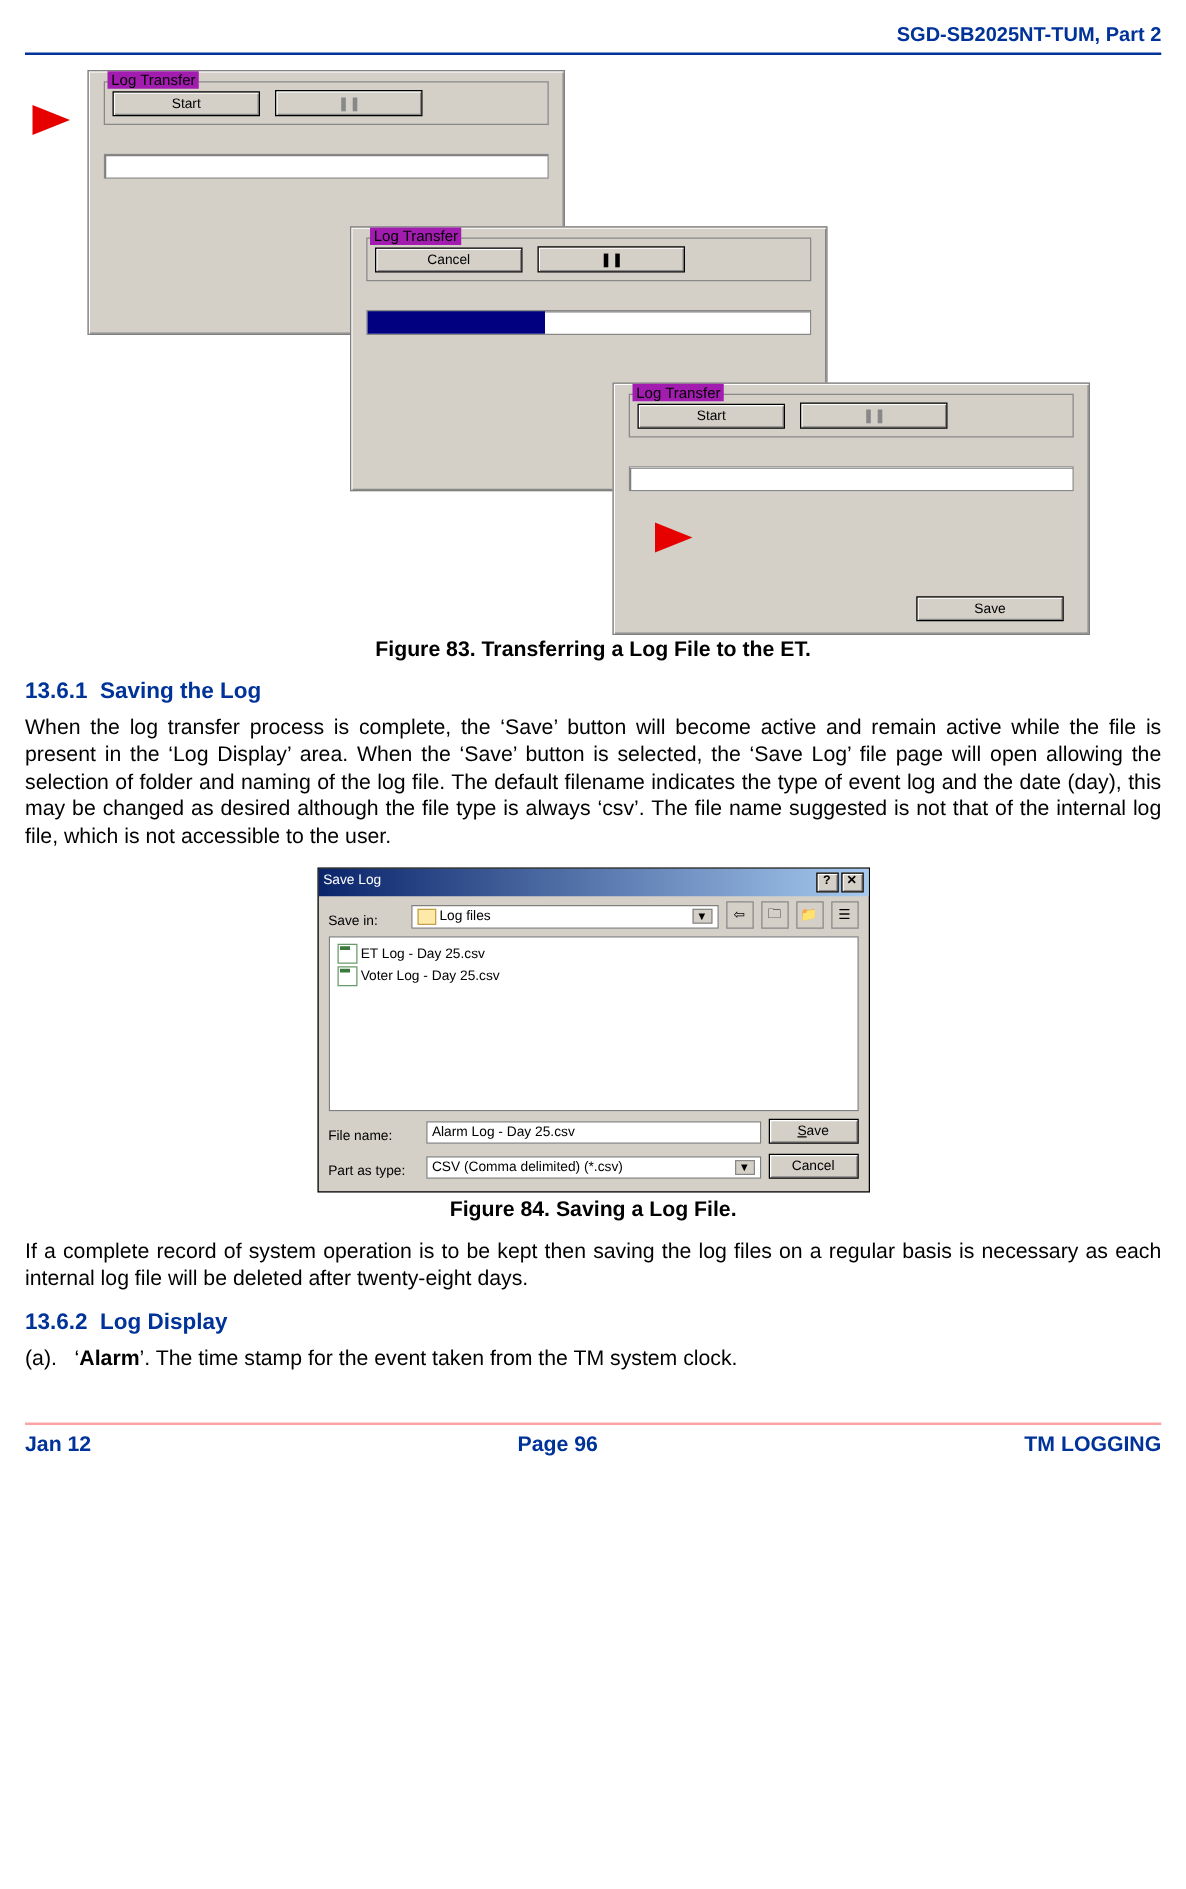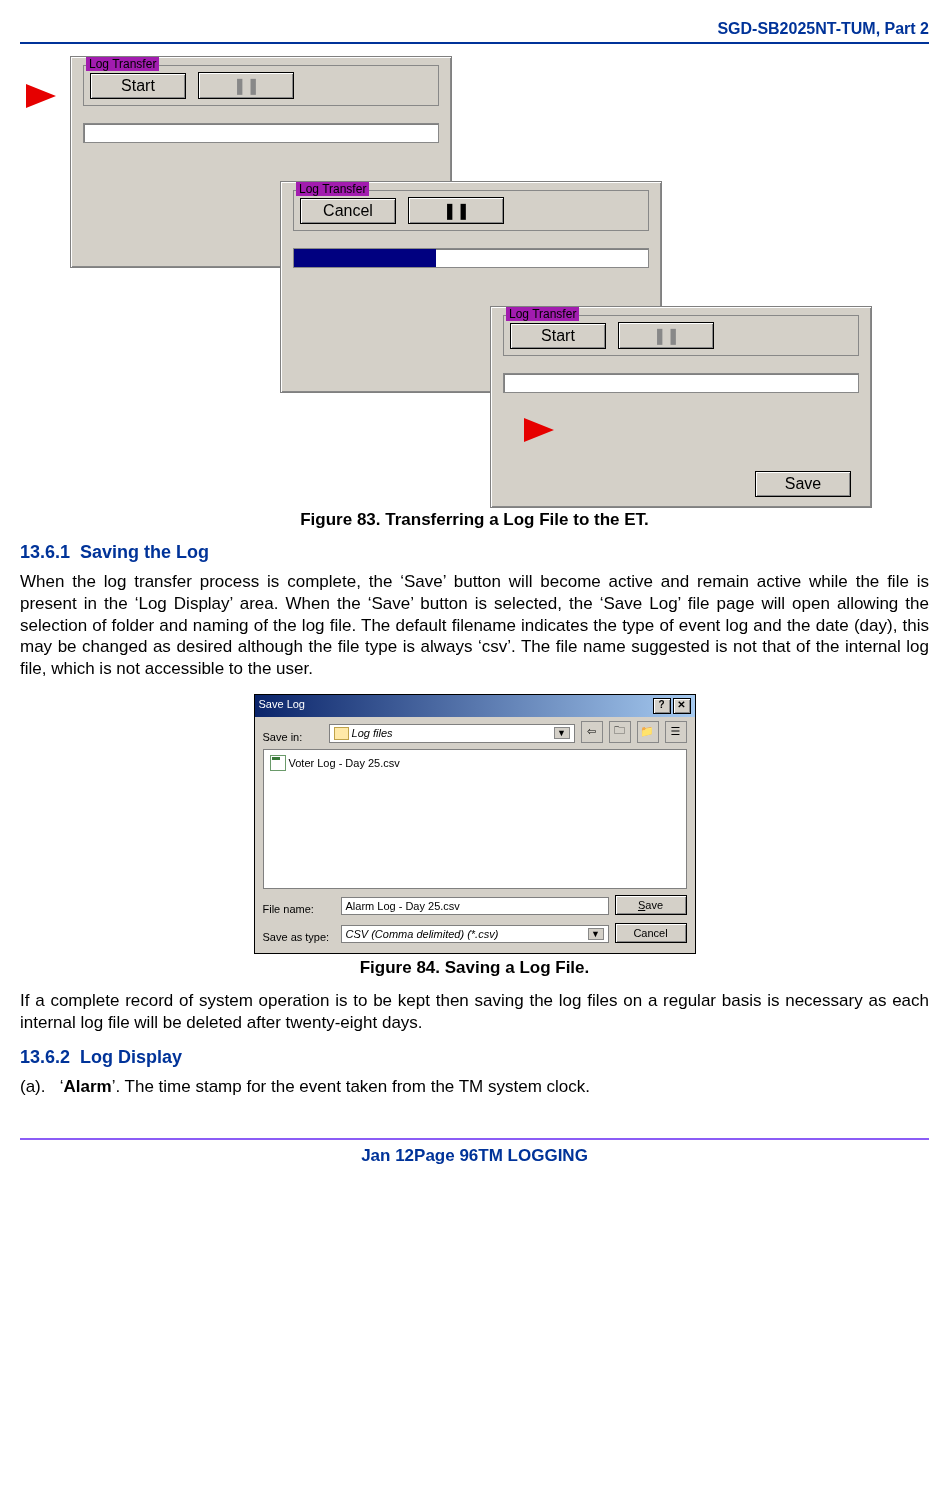--- a/index.html
+++ b/index.html
@@ -5,44 +5,44 @@
 body { margin:0; font-family:Arial,Helvetica,sans-serif; background:#fff; color:#000; }
 .page { width:909px; margin:0 auto; padding:20px; position:relative; }
 .hdr { text-align:right; color:#003399; font-weight:bold; font-size:16px; border-bottom:2px solid #003399; padding-bottom:4px; margin-bottom:12px; }
 .figwrap { position:relative; height:450px; }
 .panel { position:absolute; background:#d4d0c8; border:1px solid #808080; box-shadow:inset 1px 1px 0 #fff, inset -1px -1px 0 #888; }
 .p1 { left:50px; top:0; width:380px; height:210px; }
 .p2 { left:260px; top:125px; width:380px; height:210px; }
 .p3 { left:470px; top:250px; width:380px; height:200px; }
 .grp { position:absolute; left:12px; right:12px; top:8px; border:1px solid #888; padding:6px; background:#d4d0c8; }
 .grp .leg { position:absolute; top:-9px; left:2px; background:#a21caf; font-size:12px; padding:0 3px; }
-.btn3d { display:inline-block; min-width:60px; padding:3px 17px; font-size:16px; text-align:center; background:#d4d0c8; border:1px solid #000; box-shadow:inset 1px 1px 0 #fff, inset -1px -1px 0 #888; margin-right:8px; }
+.btn3d { display:inline-block; min-width:60px; padding:3px 28px; font-size:11px; text-align:center; background:#d4d0c8; border:1px solid #000; box-shadow:inset 1px 1px 0 #fff, inset -1px -1px 0 #888; margin-right:8px; }
 .disabled { color:#888; }
 .pbar { position:absolute; left:12px; top:66px; right:12px; height:18px; border:1px solid #888; background:#fff; box-shadow:inset 1px 1px 0 #808080; }
 .pfill { background:#000080; height:100%; }
 .savebar { position:absolute; bottom:10px; right:12px; }
 .arrow { position:absolute; width:0; height:0; border-top:12px solid transparent; border-bottom:12px solid transparent; border-left:30px solid #e60000; }
 .arrow.b { left:6px; top:28px; }
 .arrow.c { right:375px; top:362px; }
 .caption { text-align:center; font-weight:bold; font-size:17px; margin:4px 0 12px; }
 .sec { color:#003399; font-weight:bold; font-size:18px; margin:10px 0 8px; }
 p.body { font-size:17px; line-height:1.28; text-align:justify; margin:0 0 14px; }
 .savelog { width:440px; margin:8px auto 4px; border:1px solid #000; background:#d4d0c8; font-family:Tahoma,sans-serif; font-size:11px; }
 .titlebar { background:linear-gradient(to right,#0a246a,#a6caf0); color:#fff; padding:3px 4px; display:flex; align-items:flex-start; }
 .titlebar .sp { flex:1; }
 .tbtn { background:#d4d0c8; color:#000; border:1px solid #000; box-shadow:inset 1px 1px 0 #fff, inset -1px -1px 0 #888; width:16px; height:14px; text-align:center; font-size:10px; line-height:12px; margin-left:2px; font-weight:bold; }
 .row { display:flex; align-items:flex-end; padding:4px 8px; gap:6px; }
-.combo { flex:1; background:#fff; border:1px solid #808080; padding:2px 4px; display:flex; align-items:center;font-style:italic; }
+.combo { flex:1; background:#fff; border:1px solid #808080; padding:2px 4px; display:flex; align-items:center; }
 .combo .dd { margin-left:auto; background:#d4d0c8; border:1px solid #888; width:14px; text-align:center; font-size:9px; }
 .iconbtn { width:20px; height:20px; background:#d4d0c8; border:1px solid #888; display:inline-flex; align-items:center; justify-content:center; font-size:11px; }
 .filelist { margin:2px 8px; height:130px; background:#fff; border:1px solid #808080; padding:4px; }
 .fileitem { padding:1px 2px; display:flex; align-items:center; gap:3px; }
 .input { background:#fff; border:1px solid #808080; padding:2px 4px; flex:1; }
 .dlgbtn { width:70px; padding:3px 0; text-align:center; background:#d4d0c8; border:1px solid #000; box-shadow:inset 1px 1px 0 #fff, inset -1px -1px 0 #888; }
-.footer { border-top:2px solid #8b5cf6; margin-top:40px; padding-top:6px; display:flex; justify-content:center; color:#003399; font-weight:bold; font-size:17px; }
+.footer { border-top:2px solid #fca5a5; margin-top:40px; padding-top:6px; display:flex; justify-content:space-between; color:#003399; font-weight:bold; font-size:17px; }
 .ficon { width:13px; height:11px; background:#ffe9a8; border:1px solid #bfa24a; display:inline-block; }
 .csvicon { width:14px; height:14px; background:#fff; border:1px solid #6a9a6a; display:inline-block; position:relative; }
 .csvicon:before { content:""; position:absolute; left:1px; top:1px; width:8px; height:3px; background:#3a7a3a; }
 </style>
 </head>
 <body>
 
 <div class="page">
   <div class="hdr">SGD-SB2025NT-TUM, Part 2</div>
 
@@ -106,30 +106,34 @@
         <span class="dd">▼</span>
       </div>
       <span class="iconbtn">⇦</span>
       <span class="iconbtn">🗀</span>
       <span class="iconbtn">📁</span>
       <span class="iconbtn">☰</span>
     </div>
     <div class="filelist">
       <div class="fileitem">
           <span class="csvicon"></span>
+          <span>ET Log - Day 25.csv</span>
+        </div>
+      <div class="fileitem">
+          <span class="csvicon"></span>
           <span>Voter Log - Day 25.csv</span>
         </div>
     </div>
     <div class="row">
       <span style="width:72px">File name:</span>
       <div class="input">Alarm Log - Day 25.csv</div>
       <div class="dlgbtn"><u>S</u>ave</div>
     </div>
     <div class="row" style="padding-bottom:10px">
-      <span style="width:72px">Save as type:</span>
+      <span style="width:72px">Part as type:</span>
       <div class="combo">
         <span>CSV (Comma delimited) (*.csv)</span>
         <span class="dd">▼</span>
       </div>
       <div class="dlgbtn">Cancel</div>
     </div>
   </div>
 
   <div class="caption">Figure 84.  Saving a Log File.</div>
 

